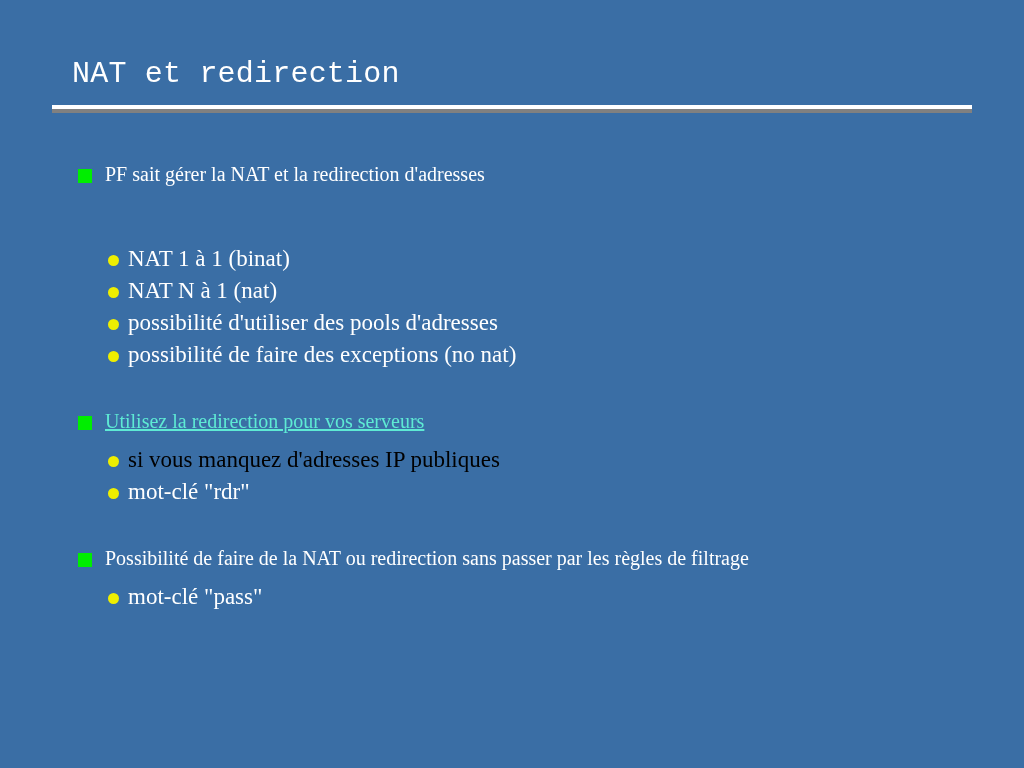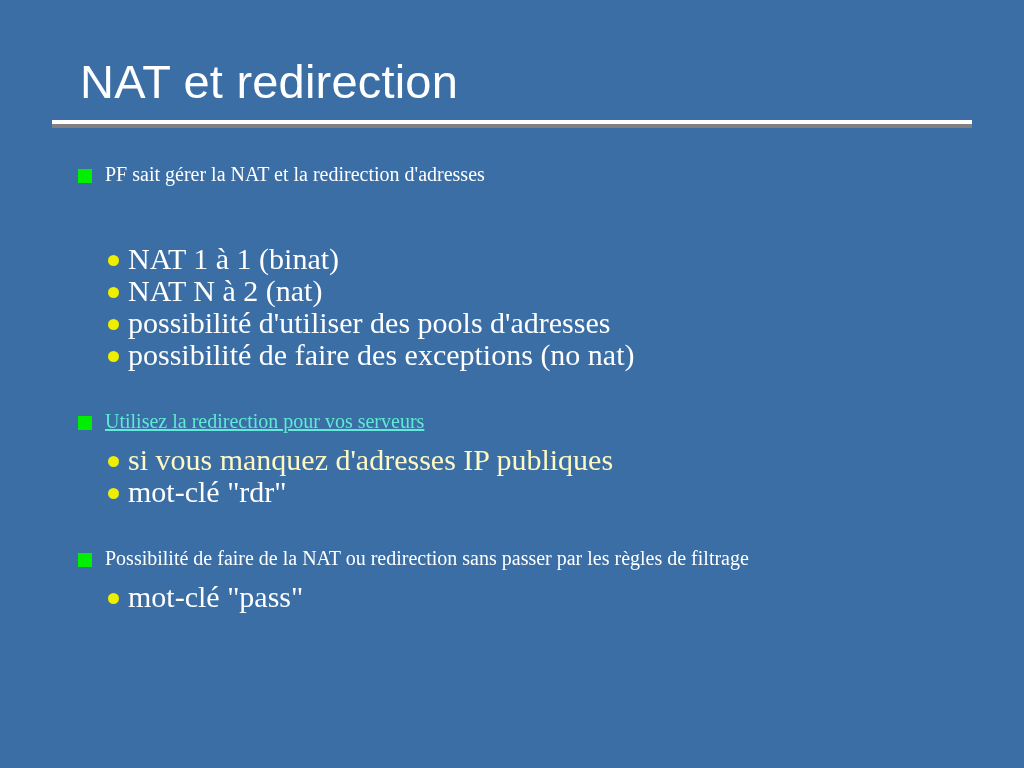--- a/index.html
+++ b/index.html
@@ -24,26 +24,26 @@
   }
 
   
   #title-block {
     position: absolute;
     left: 52px;
     top: 44px;
     width: 920px;
   }
   #slide-title {
-    font-family: Liberation Sans, sans-serif;
-    font-size: 47px;
+    font-family: Liberation Mono, monospace;
+    font-size: 30px;
     line-height: 52px;
     color: #ffffff;
     font-weight: normal;
-    margin: 12px;
+    margin: 4px;
     padding: 0 0 0 16px;
     white-space: nowrap;
     letter-spacing: 0.2px;
   }
   #title-rule {
     margin-top: 5px;
     width: 920px;
     height: 8px;
     background: #ffffff;
     border-bottom: 4px solid #808080;
@@ -90,21 +90,21 @@
   
   .sublist {
     list-style: none;
     margin: 2px 0 0 0;
     padding: 0;
   }
   .lvl2 {
     position: relative;
     padding-left: 50px;
     color: #ffffff;
-    font-size: 30px;
+    font-size: 23px;
     line-height: 32px;
     margin: 0;
   }
   .lvl2 > .bullet-dot {
     position: absolute;
     left: 30px;
     top: 12px;
     width: 11px;
     height: 11px;
     border-radius: 50%;
@@ -139,39 +139,39 @@
         </div>
       </div>
       <div class="group">
         <ul class="sublist">
           <li class="lvl2" style="color: rgb(255, 255, 255);">
             <span class="bullet-dot" style="background: rgb(238, 238, 0);"></span>
             <span class="txt">NAT 1 à 1 (binat)</span>
           </li>
           <li class="lvl2" style="color: rgb(255, 255, 255);">
             <span class="bullet-dot" style="background: rgb(238, 238, 0);"></span>
-            <span class="txt">NAT N à 2 (nat)</span>
+            <span class="txt">NAT N à 1 (nat)</span>
           </li>
           <li class="lvl2" style="color: rgb(255, 255, 255);">
             <span class="bullet-dot" style="background: rgb(238, 238, 0);"></span>
             <span class="txt">possibilité d'utiliser des pools d'adresses</span>
           </li>
           <li class="lvl2" style="color: rgb(255, 255, 255);">
             <span class="bullet-dot" style="background: rgb(238, 238, 0);"></span>
             <span class="txt">possibilité de faire des exceptions (no nat)</span>
           </li>
         </ul>
       </div>
       <div class="group">
         <div class="lvl1" style="color: #5eead4; text-decoration: underline;">
           <span class="bullet-sq" style="background: rgb(0, 238, 0);"></span>
           <span class="txt">Utilisez la redirection pour vos serveurs</span>
         </div>
         <ul class="sublist">
-          <li class="lvl2" style="color: #fef9c3;">
+          <li class="lvl2" style="color: #000000;">
             <span class="bullet-dot" style="background: rgb(238, 238, 0);"></span>
             <span class="txt">si vous manquez d'adresses IP publiques</span>
           </li>
           <li class="lvl2" style="color: rgb(255, 255, 255);">
             <span class="bullet-dot" style="background: rgb(238, 238, 0);"></span>
             <span class="txt">mot-clé "rdr"</span>
           </li>
         </ul>
       </div>
       <div class="group">

